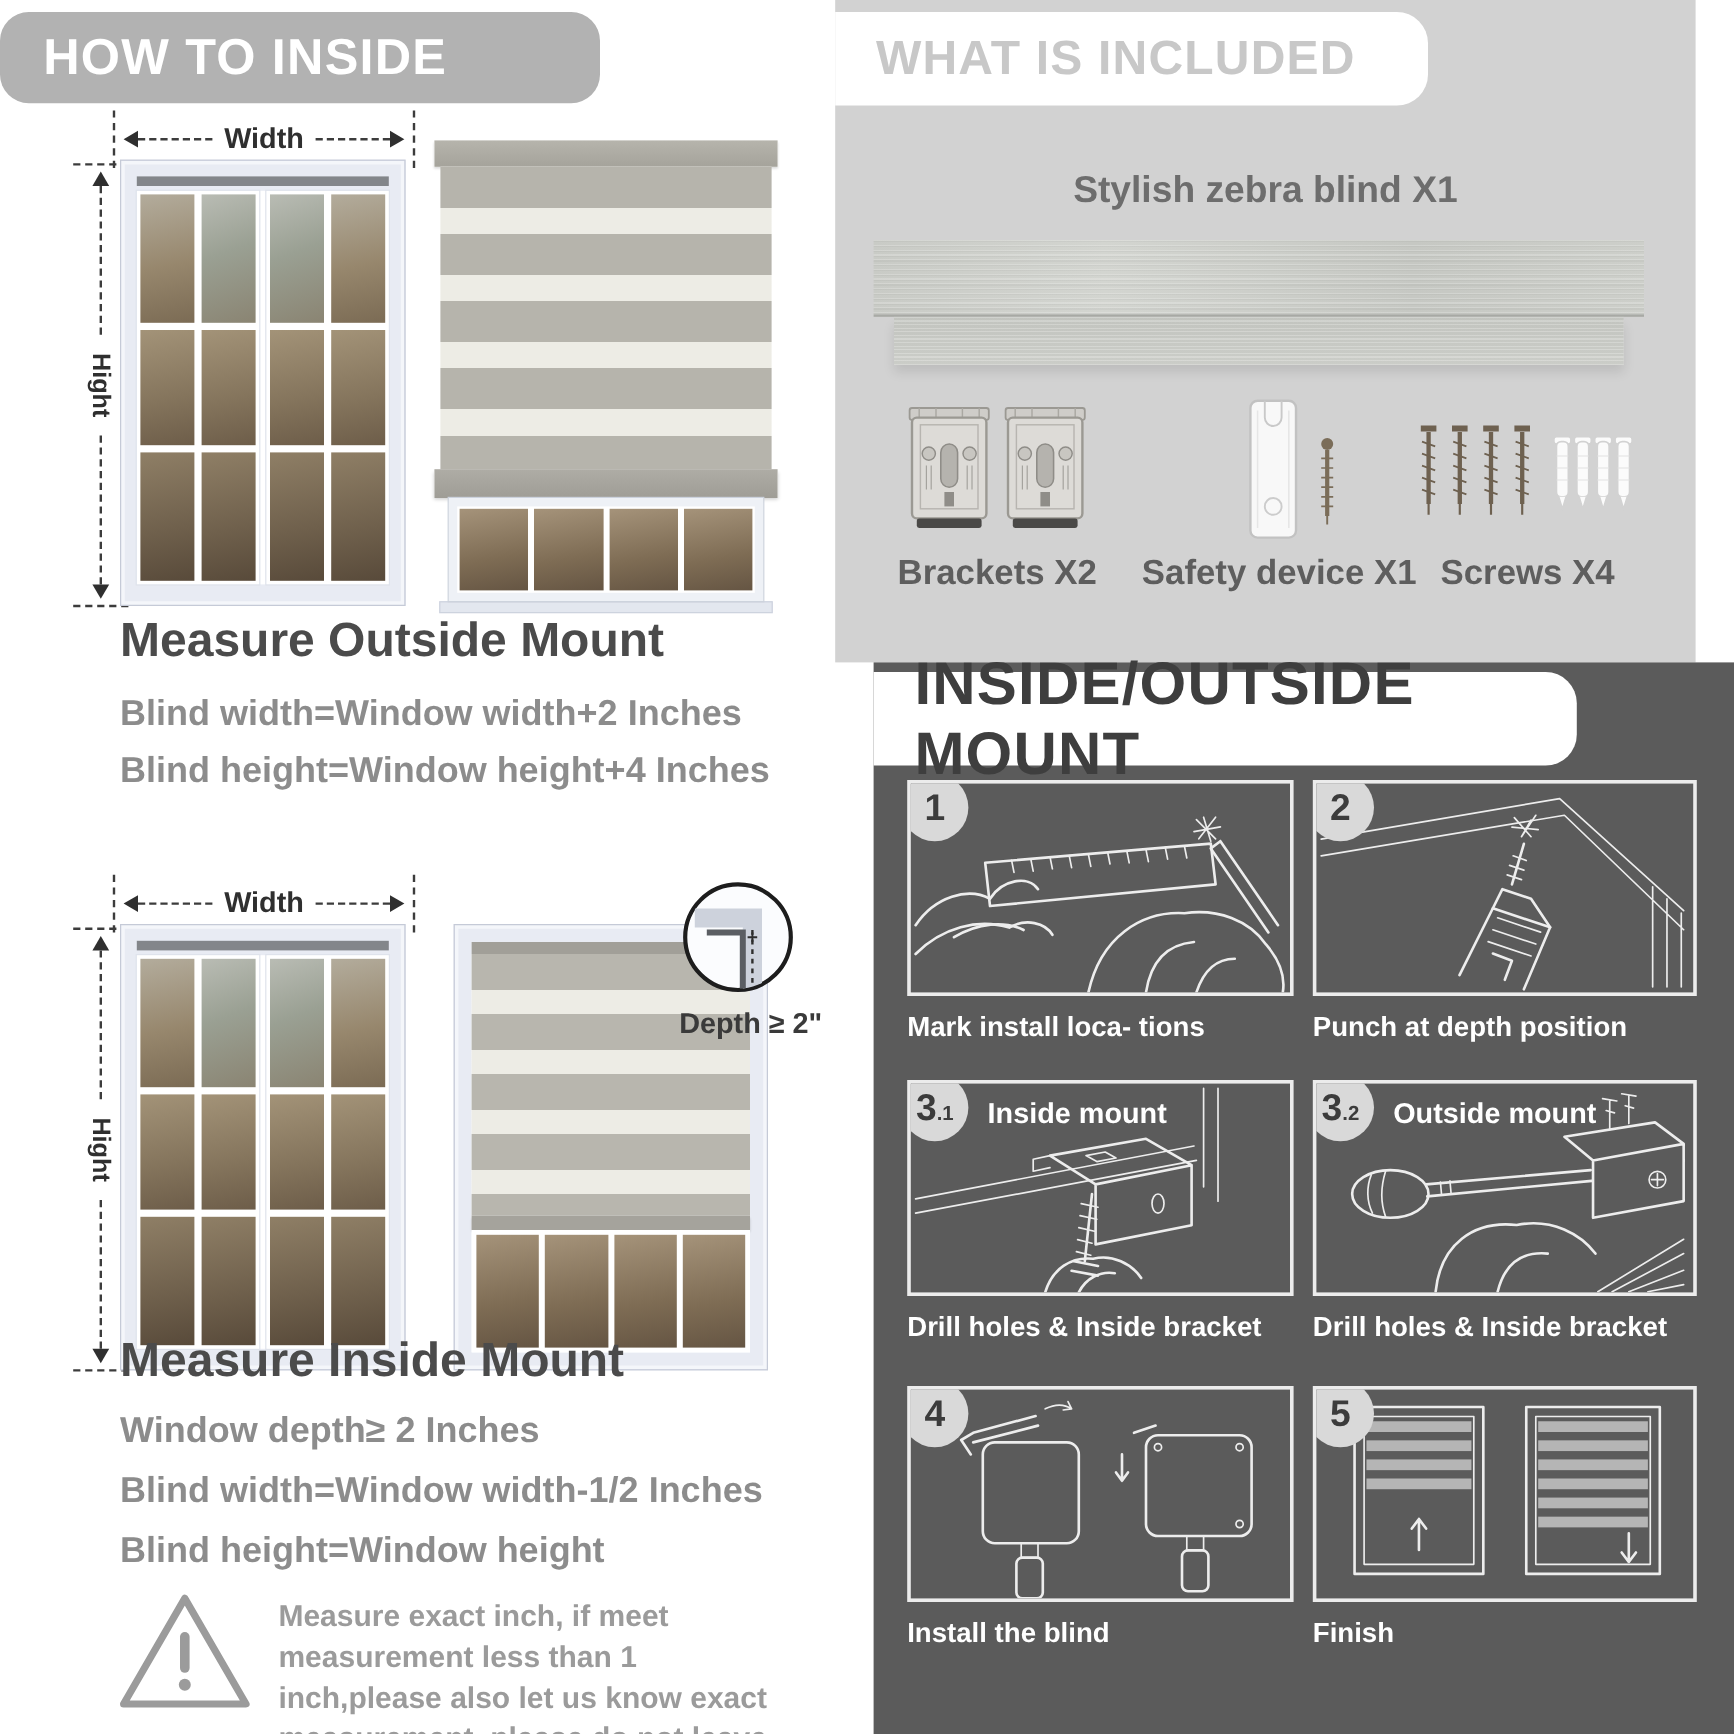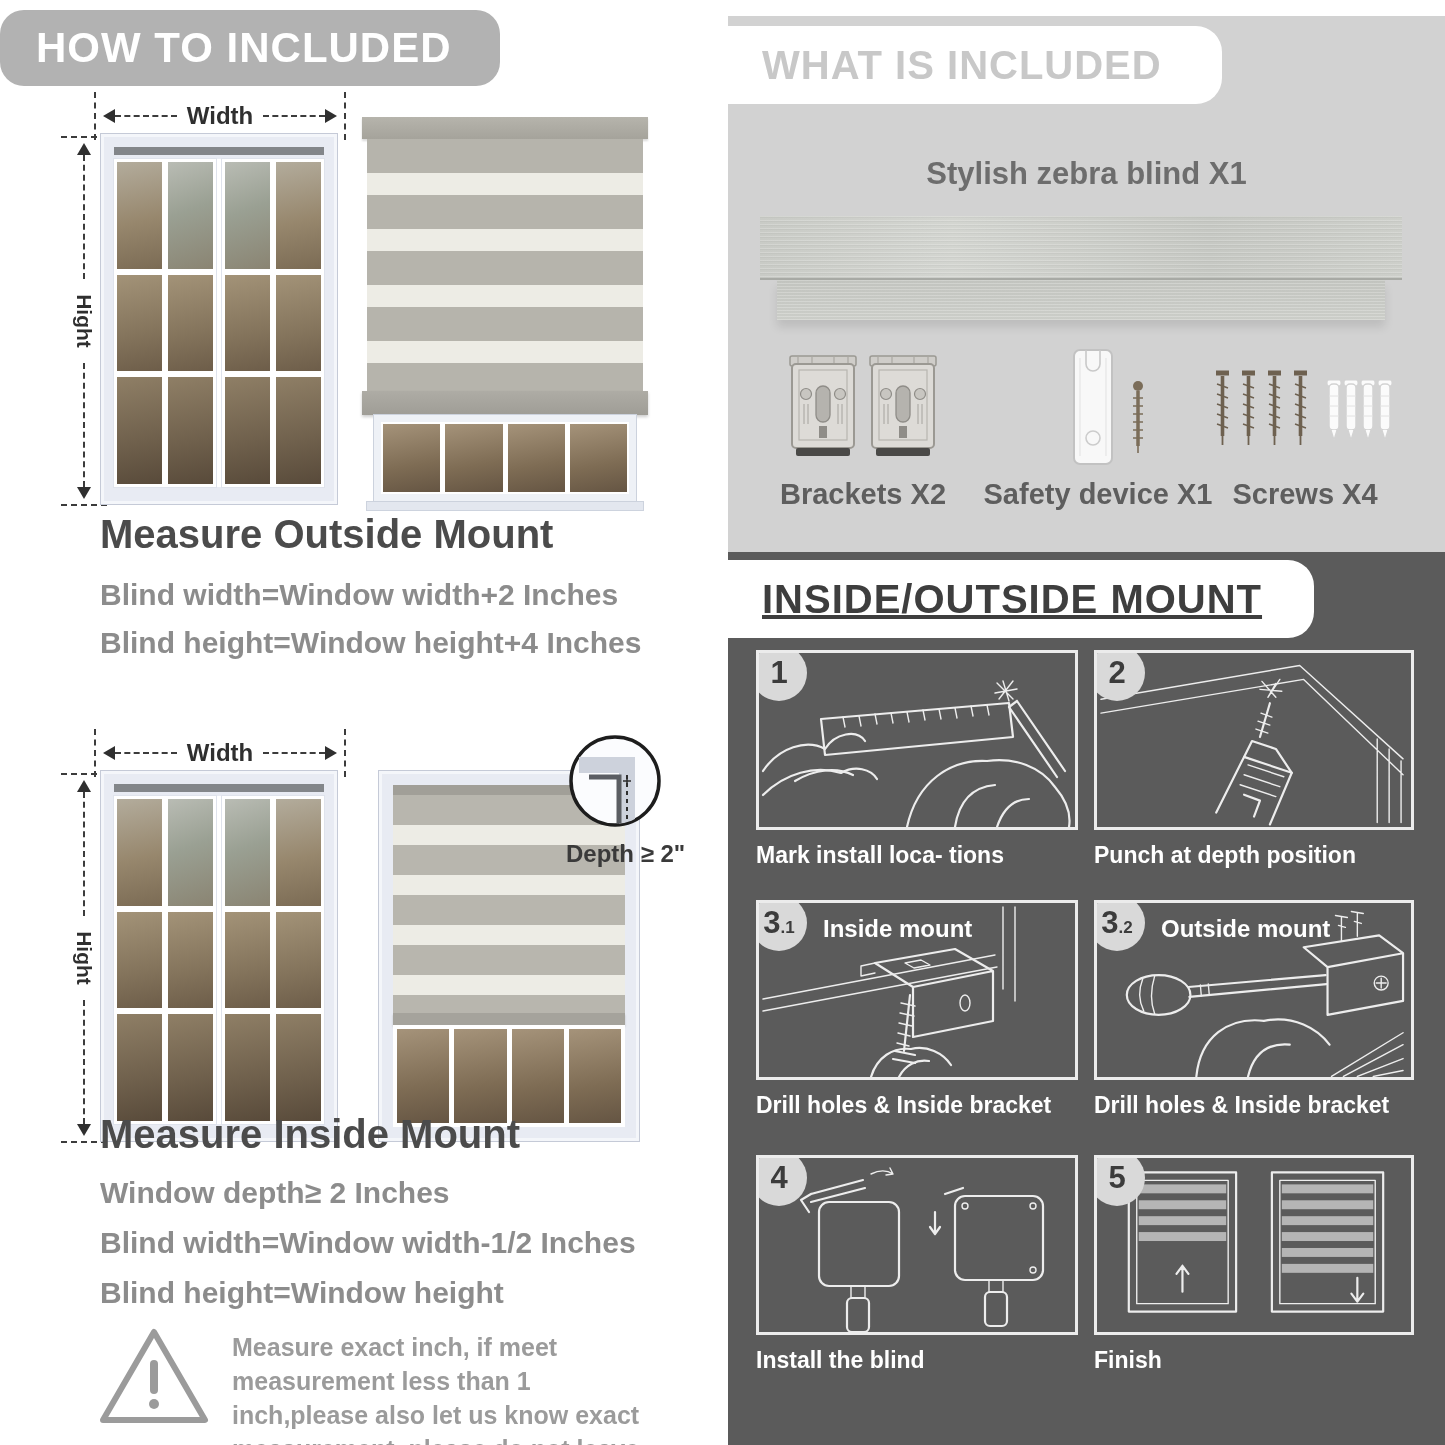--- a/index.html
+++ b/index.html
@@ -3,21 +3,21 @@
 <meta charset="utf-8">
 <style>
   * { margin:0; padding:0; box-sizing:border-box; }
   body { font-family:"Liberation Sans", sans-serif; background:#fff; }
   .canvas { position:relative; width:1445px; height:1445px; background:#ffffff; overflow:hidden; font-weight:bold; }
 
   
   .hbox { position:absolute; display:flex; align-items:center; font-weight:bold; letter-spacing:1px; }
   .hbox.left-gray { left:0; top:10px; width:500px; height:76px; background:#b2b2b2; border-radius:24px; color:#ffffff; font-size:42px; padding-left:36px; }
   .hbox.white-on-gray { left:0; top:10px; width:494px; height:78px; background:#ffffff; border-radius:0 26px 26px 0; color:#c8c8c8; font-size:40px; padding-left:34px; }
-  .hbox.white-on-dark { left:0; top:8px; width:586px; height:78px; background:#ffffff; border-radius:0 26px 26px 0; color:#3e3e3e; font-size:40px; padding-left:34px;text-decoration:underline; }
+  .hbox.white-on-dark { left:0; top:8px; width:586px; height:78px; background:#ffffff; border-radius:0 26px 26px 0; color:#3e3e3e; font-size:50px; padding-left:34px; }
 
   
   .sec-left { position:absolute; left:0; top:0; width:722px; height:1445px; background:#ffffff; }
   .mheading { position:absolute; left:100px; font-size:40px; color:#4b4b4b; }
   .formula  { position:absolute; left:100px; font-size:30px; color:#8c8c8c; }
 
   
   .harrow { position:absolute; display:flex; align-items:center; height:24px; color:#2f2f2f; font-size:24px; }
   .harrow .seg { flex:1; border-top:2px dashed #3c3c3c; }
   .harrow .lbl { padding:0 10px; white-space:nowrap; }
@@ -62,21 +62,21 @@
   .wi-bottomrail { height:12px; background:#a5a39c; box-shadow:0 2px 2px rgba(0,0,0,.18); }
   .wi-glass { flex:1; background:#ffffff; display:grid; grid-template-columns:repeat(4,1fr); gap:5px; padding:4px; }
 
   .depth-circle { position:absolute; left:567px; top:733px; width:96px; height:96px; }
   .depth-label { position:absolute; left:566px; top:840px; width:140px; font-size:24px; color:#3a3a3a; }
 
   .warning { position:absolute; left:95px; top:1324px; width:560px; display:flex; }
   .warn-text { position:absolute; left:137px; top:6px; width:424px; font-size:25px; line-height:34px; color:#9b9b9b; }
 
   
-  .sec-rtop { position:absolute; left:728px; top:0; width:717px; height:552px; background:#d2d2d2;margin-top:16px; }
+  .sec-rtop { position:absolute; left:696px; top:0; width:717px; height:552px; background:#d2d2d2; }
   .product-title { position:absolute; left:0; top:140px; width:100%; text-align:center; font-size:31px; color:#6d6d6d; }
   .headrail { position:absolute; left:32px; top:200px; width:642px; }
   .hr-top { height:64px; border-bottom:2px solid #a8aaa5;
     background:repeating-linear-gradient(180deg,rgba(255,255,255,.20) 0 1px,rgba(0,0,0,.03) 1px 2px,rgba(255,255,255,0) 2px 4px),
                linear-gradient(90deg,#c9cbc6,#d3d5d0 30%,#c6c8c3 70%,#cdcfca); }
   .hr-bottom { height:40px; margin:0 17px;
     background:repeating-linear-gradient(180deg,rgba(255,255,255,.18) 0 1px,rgba(0,0,0,.02) 1px 3px),
                linear-gradient(180deg,#c6c8c3,#cfd1cc); box-shadow:0 7px 9px rgba(0,0,0,.10); }
   .item-svg { position:absolute; }
   .item-label { position:absolute; top:462px; text-align:center; font-size:29px; color:#5e5e5e; }
@@ -94,21 +94,21 @@
   .caption { margin-top:12px; color:#ffffff; font-size:23px; }
 </style>
 </head>
 <body>
 
 <div class="canvas">
 
   <section class="sec-left">
 
     <div class="hbox left-gray">
-      <span>HOW TO INCLUDED</span>
+      <span>HOW TO INSIDE</span>
     </div>
 
     <div class="harrow" style="left:96px; top:104px; width:248px;">
       <span class="tri-l"></span>
         <span class="seg"></span>
       <span class="lbl">Width</span>
       <span class="seg"></span>
         <span class="tri-r"></span>
     </div>
     <div class="varrow" style="left:71px; top:136px; height:370px;">

